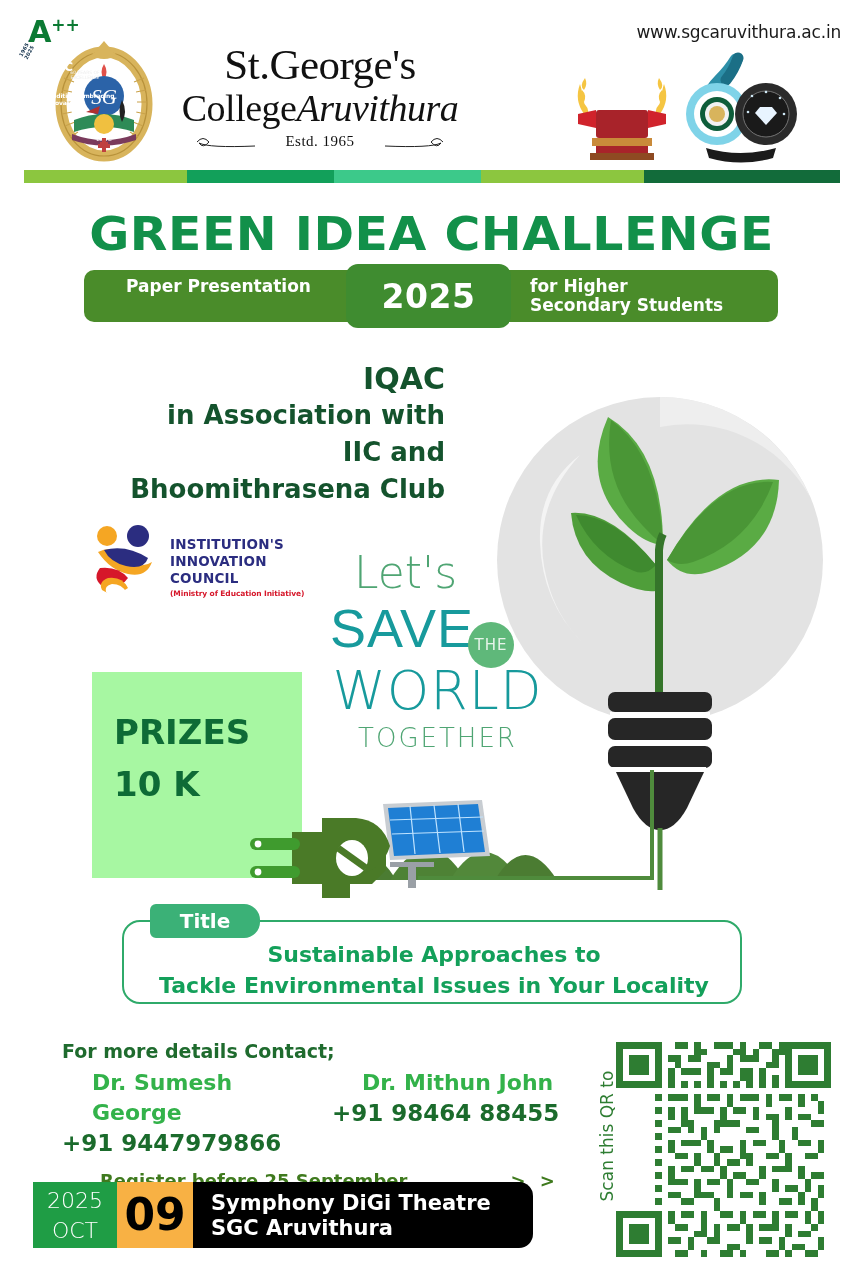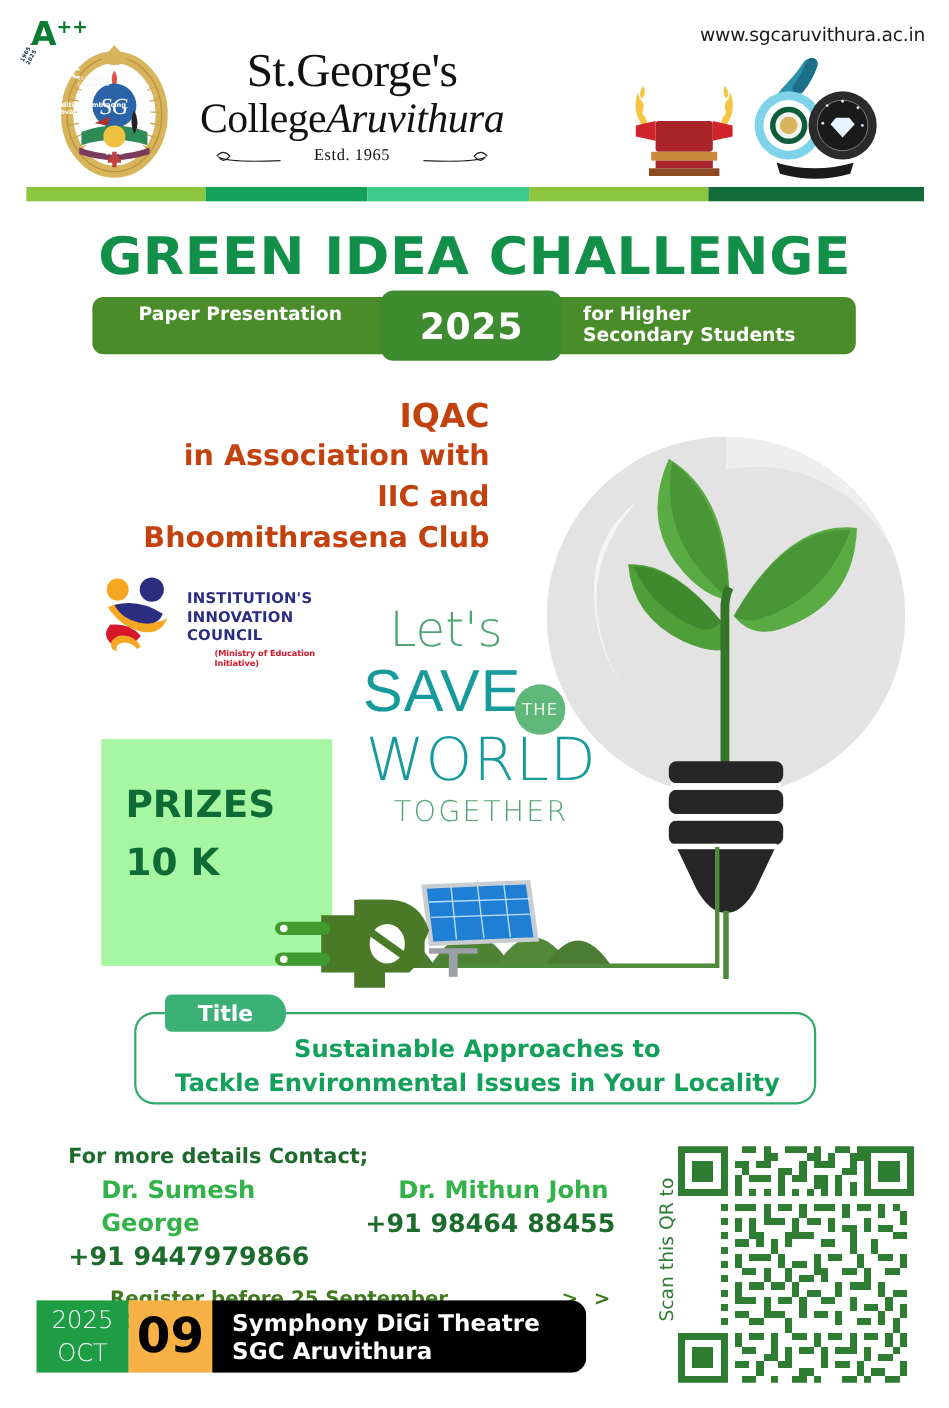--- a/index.html
+++ b/index.html
@@ -100,34 +100,34 @@
   #subband-right {
     position:absolute; left:446px; top:7px; width:250px; text-align:left;
     color:#fff; font-family:"DejaVu Sans", sans-serif; font-weight:bold;
     font-size:17px; line-height:19px;
   }
 
   
   #organisers {
     position:absolute; left:60px; top:360px; width:385px; text-align:right;
     font-family:"DejaVu Sans", sans-serif; font-weight:bold;
-    color:#c2410c; font-size:26px; line-height:37px;
+    color:#14532d; font-size:26px; line-height:37px;
   }
   #organisers .big { font-size:30px; }
 
   
   #iic { position:absolute; left:88px; top:522px; width:215px; height:92px; }
   #iic-text { position:absolute; left:82px; top:14px; width:135px; }
   #iic-text .l {
     font-family:"DejaVu Sans", sans-serif; font-weight:bold;
     font-size:13.5px; line-height:17px; color:#2b2d80; letter-spacing:0.2px;
   }
   #iic-sub {
     font-family:"DejaVu Sans", sans-serif; font-weight:bold;
-    font-size:7.5px; color:#d6172a; margin-top:2px; letter-spacing:-0.1px;margin-left:25px;
+    font-size:7.5px; color:#d6172a; margin-top:2px; letter-spacing:-0.1px;
   }
 
   
   #slogan { position:absolute; left:330px; top:548px; width:215px; text-align:center; }
   #sl-lets {
     font-family:"DejaVu Sans", sans-serif; font-size:44px; color:#4fa573;
     line-height:50px; text-align:left; padding-left:24px; font-weight:300;
   }
   #sl-save-row { position:relative; height:62px; }
   #sl-save {

